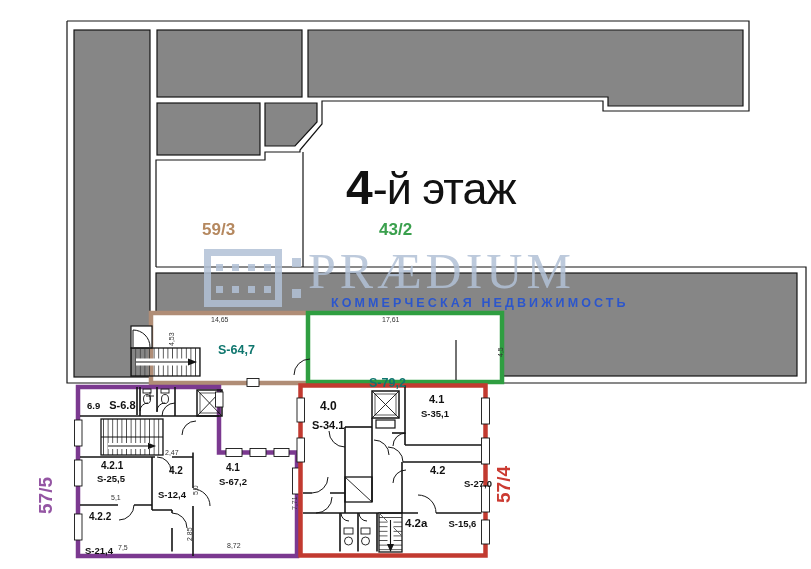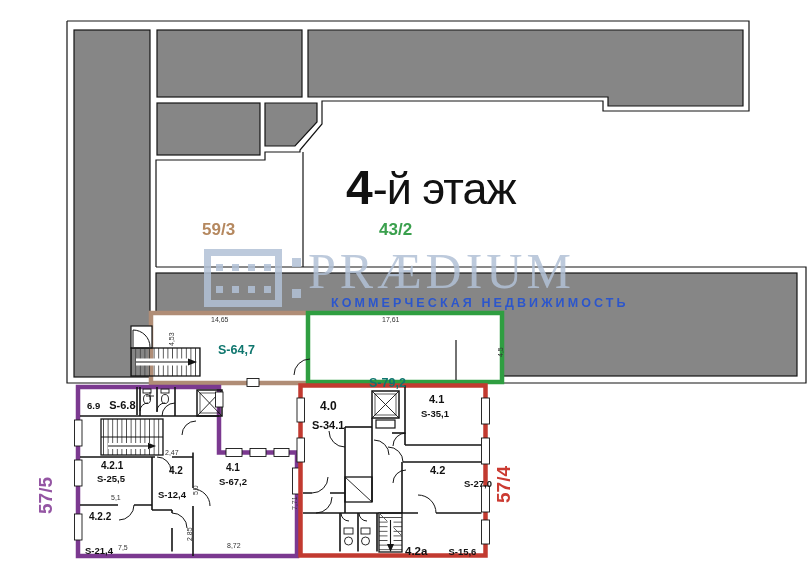--- a/index.html
+++ b/index.html
@@ -270,18 +270,18 @@
   <div class="lbl rm-area" style="left:85px;top:526px;margin-top:20px;">S-21,4</div>
   <div class="lbl dim" style="left:118px;top:544px;">7,5</div>
   <div class="lbl dim dim-v" style="left:186px;top:541px;">2,85</div>
 
   <div class="lbl rm-big" style="left:320px;top:400px;">4.0</div>
   <div class="lbl rm-big" style="left:312px;top:420px;font-size:11px;">S-34.1</div>
   <div class="lbl rm-big" style="left:429px;top:394px;font-size:11px;">4.1</div>
   <div class="lbl rm-area" style="left:421px;top:409px;">S-35,1</div>
   <div class="lbl rm-big" style="left:430px;top:465px;font-size:11px;">4.2</div>
   <div class="lbl rm-area" style="left:423px;top:479px;margin-left:41px;">S-27,0</div>
-  <div class="lbl row" style="left:405px;top:546px;gap:21px;">
+  <div class="lbl row" style="left:405px;top:518px;gap:21px;">
     <span class="rm-big" style="font-size:11.5px;">4.2a</span>
     <span class="rm-area">S-15,6</span>
   </div>
 
 </div>
 
 </body></html>

